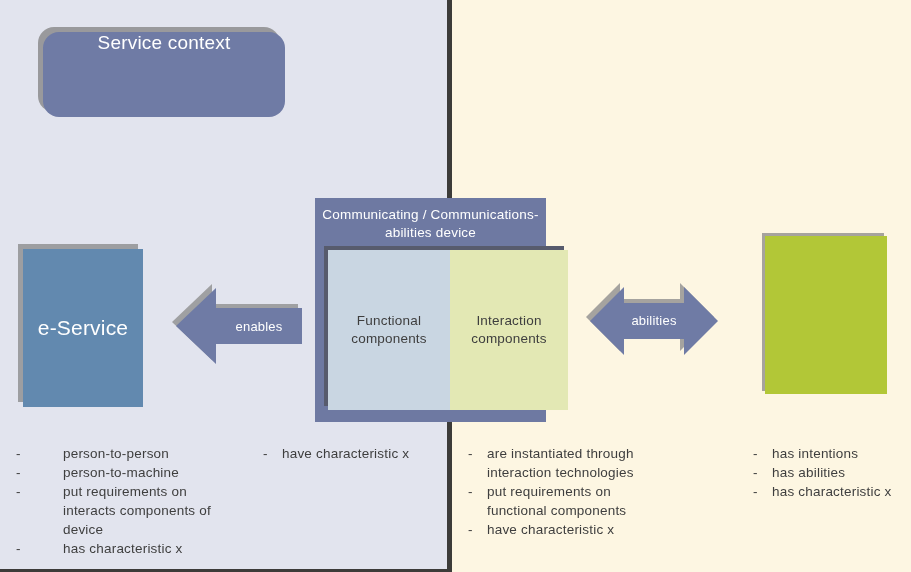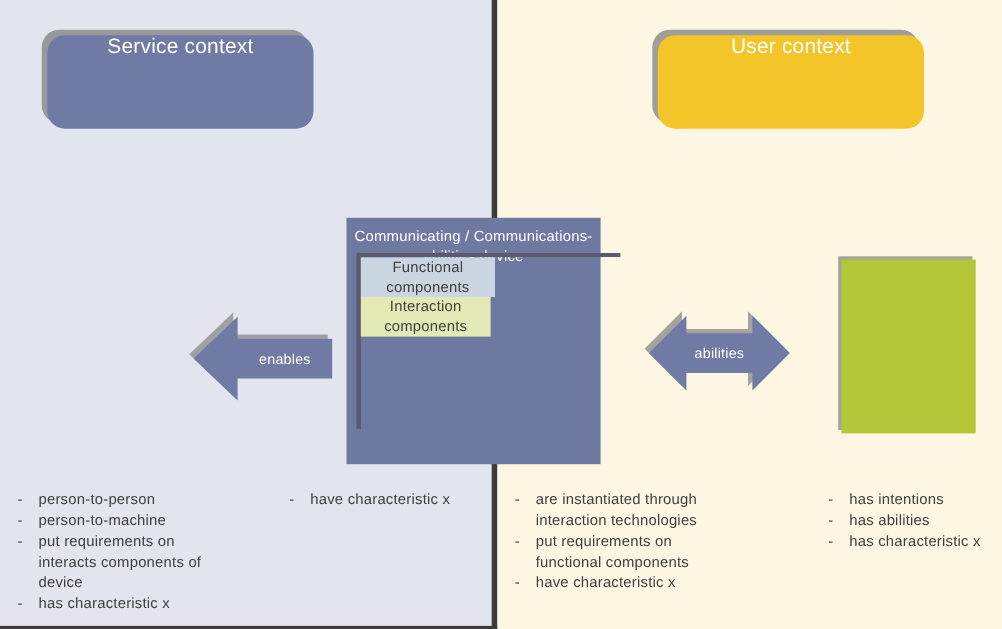--- a/index.html
+++ b/index.html
@@ -33,22 +33,22 @@
     display:flex;align-items:center;justify-content:center;color:#fff;font-size:21px;z-index:2;
   }
 
   .device-box{
     position:absolute;left:315px;top:198px;width:231px;height:224px;
     background:var(--device);z-index:2;
   }
   .device-title{color:#fff;font-size:13.5px;text-align:center;line-height:18px;}
   .device-title.l1{margin-top:8px;}
   .inner-box{
-    position:absolute;left:13px;top:36px;width:240px;height:160px;
-    box-shadow:-4px -4px 0 #575b6d;display:flex;flex-direction:column;
+    position:absolute;left:13px;top:52px;width:240px;height:160px;
+    box-shadow:-4px -4px 0 #575b6d;display:flex;
   }
   .half{display:flex;align-items:center;justify-content:center;}
   .half.functional{width:122px;background:var(--functional-fill);}
   .half.interaction{width:118px;background:var(--interaction-fill);}
   .half .comp-label{width:100px;text-align:center;color:var(--text-dark);font-size:13.5px;line-height:18px;}
 
   .arrow-svg{position:absolute;z-index:2;}
   .arrow-svg .shadow{fill:#8f8f8f;opacity:.8;}
   .arrow-svg .body{fill:var(--arrow-fill);}
   .arrow-label{
@@ -63,43 +63,43 @@
   }
   .user-page.back{left:765px;top:236px;height:158px;z-index:2;}
   .user-page.front{
     left:751px;top:251px;height:157px;z-index:3;
     display:flex;align-items:center;justify-content:center;color:#fff;font-size:21px;
   }
 
   .blist{position:absolute;top:444px;z-index:2;font-size:13.5px;color:var(--text-dark);}
   .blist .item{display:flex;line-height:19px;}
   .blist .dash{width:19px;flex:0 0 19px;}
-  .blist.eservice{left:16px;}  .blist.eservice .txt{width:170px;}
+  .blist.eservice{left:16px;}  .blist.eservice .txt{width:170px;margin-left:28px;}
   .blist.functional{left:263px;} .blist.functional .txt{width:180px;}
   .blist.interaction{left:468px;} .blist.interaction .txt{width:178px;}
   .blist.userlist{left:753px;} .blist.userlist .txt{width:150px;}
 </style>
 </head>
 <body>
 
 <div class="canvas">
 
   <div class="bg-left"></div>
   <div class="bg-right"></div>
   <div class="divider"></div>
   <div class="bottom-strip"></div>
 
   <div class="ctx-header service">
     <span>Service context</span>
   </div>
 
-  <div class="ctx-header user">
-    <span>User context</span>
+
+  <div class="e-service-box">
+    <span>e-Service</span>
   </div>
-
 
   <svg class="arrow-svg" style="left:172px;top:283px;" width="134" height="86" viewBox="0 0 134 86">
     <polygon class="shadow" points="0,39 40,1 40,21 126,21 126,57 40,57 40,77"></polygon>
     <polygon class="body" points="4,43 44,5 44,25 130,25 130,61 44,61 44,81"></polygon>
   </svg>
   <div class="arrow-label enables">enables</div>
 
   <div class="device-box">
     <div class="device-title l1">Communicating /  Communications-</div>
     <div class="device-title l2">abilities device</div>

